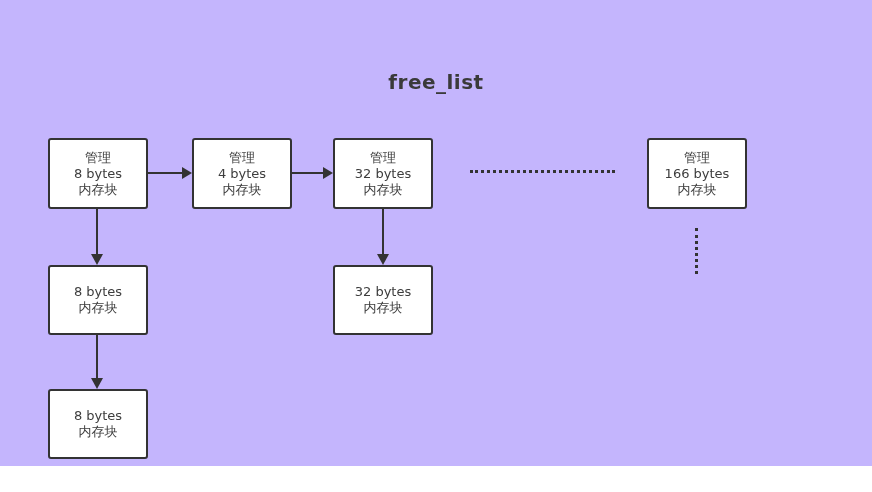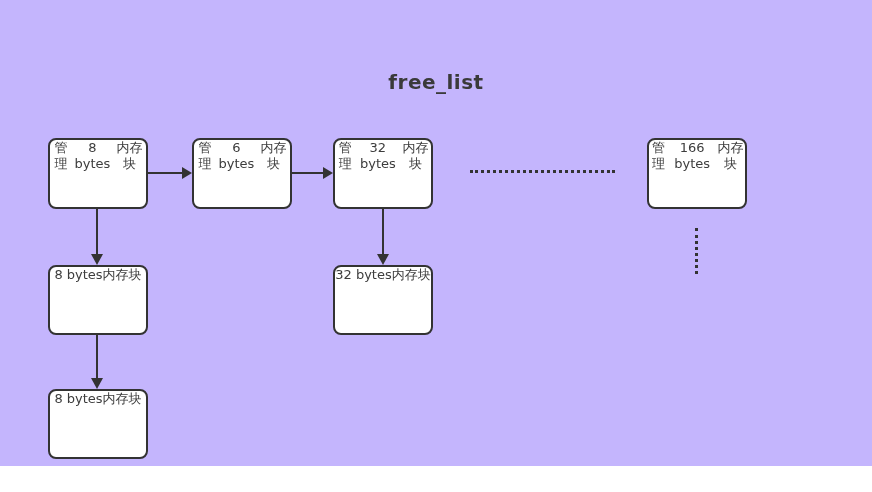--- a/index.html
+++ b/index.html
@@ -22,24 +22,25 @@
     font-size: 20px;
     font-weight: bold;
     color: #3a3a3a;
     letter-spacing: 0.5px;
   }
   .box {
     position: absolute;
     box-sizing: border-box;
     width: 100px;
     border: 2px solid #333333;
-    border-radius: 8px;
+    border-radius: 3px;
     background: #ffffff;
     display: flex;
-    align-items: flex-start;
+    flex-direction: column;
+    align-items: center;
     justify-content: center;
     text-align: center;
     color: #3d3d3d;
     font-size: 13px;
     line-height: 16px;
   }
   .head-row { top: 138px; height: 71px; }
   .head-8   { left: 48px; }
   .head-16  { left: 192px; }
   .head-32  { left: 333px; }
@@ -97,21 +98,21 @@
   <div class="title">free_list</div>
 
   <div class="box head-row head-8">
     <span>管理</span>
     <span>8 bytes</span>
     <span>内存块</span>
   </div>
 
   <div class="box head-row head-16">
     <span>管理</span>
-    <span>6 bytes</span>
+    <span>4 bytes</span>
     <span>内存块</span>
   </div>
 
   <div class="box head-row head-32">
     <span>管理</span>
     <span>32 bytes</span>
     <span>内存块</span>
   </div>
 
   <div class="box head-row head-128">

